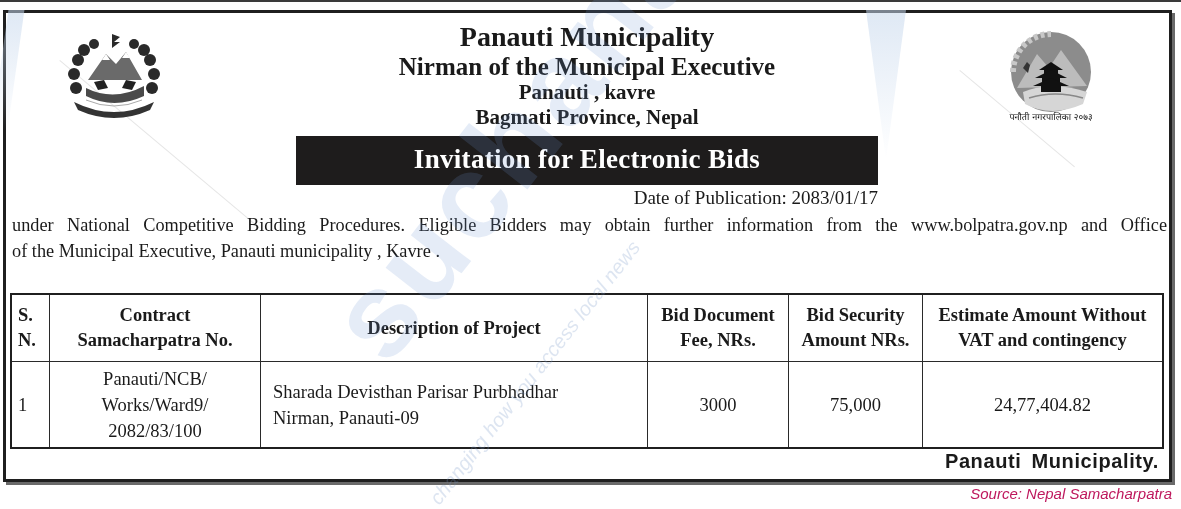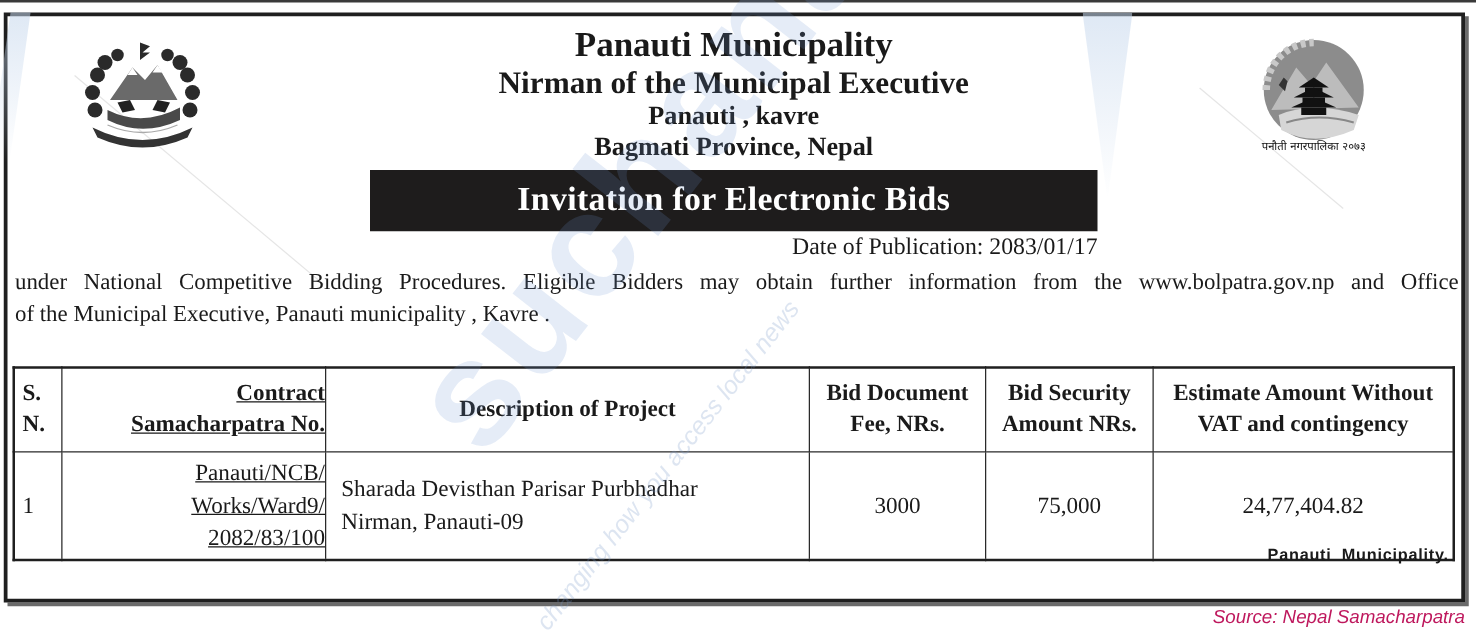--- a/index.html
+++ b/index.html
@@ -55,33 +55,33 @@
     .intro .j { text-align:justify; text-align-last:justify; }
 
     table.bids {
       position:absolute; left:10px; top:293px; width:1154px; height:155px;
       border-collapse:collapse; border:2px solid #1f1f1f;
     }
     table.bids th, table.bids td { border:1px solid #2a2a2a; padding:0; vertical-align:middle; }
     table.bids th { font-weight:bold; font-size:18.5px; line-height:25px; height:66px; }
     table.bids td { font-size:18.5px; line-height:26px; height:85px; }
     .c-sn { width:31px; text-align:left; padding-left:6px !important; }
-    .c-id { width:210px; text-align:right;text-decoration:underline; }
+    .c-id { width:210px; text-align:center; }
     .c-desc { width:374px; }
     .c-fee { width:140px; text-align:center; }
     .c-sec { width:133px; text-align:center; }
     .c-est { text-align:center;margin-top:21px; }
     td.c-desc { text-align:left; padding-left:12px !important; }
     th.c-desc { text-align:center; }
     th.c-sn { text-align:left; }
 
     .signature {
-      position:absolute; right:22px; top:436px;
+      position:absolute; right:22px; top:450px;
       font-family:"Liberation Sans","DejaVu Sans",sans-serif; font-weight:bold;
-      font-size:13px; letter-spacing:0.6px; word-spacing:4px; color:#1a1a1a;
+      font-size:20px; letter-spacing:0.6px; word-spacing:4px; color:#1a1a1a;
     }
     .source {
       position:absolute; right:9px; top:485px;
       font-family:"Liberation Sans","DejaVu Sans",sans-serif; font-style:italic;
       font-size:15px; color:#be185d;
     }
   </style>
 </head>
 <body>
 

